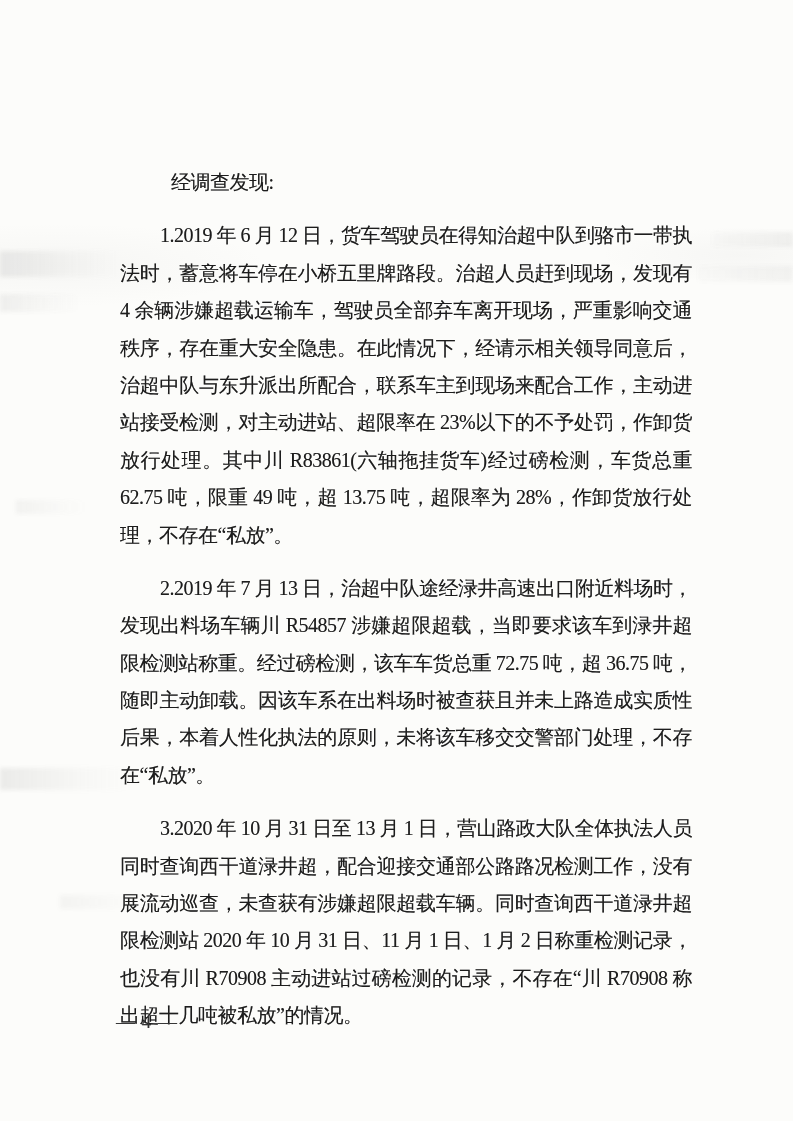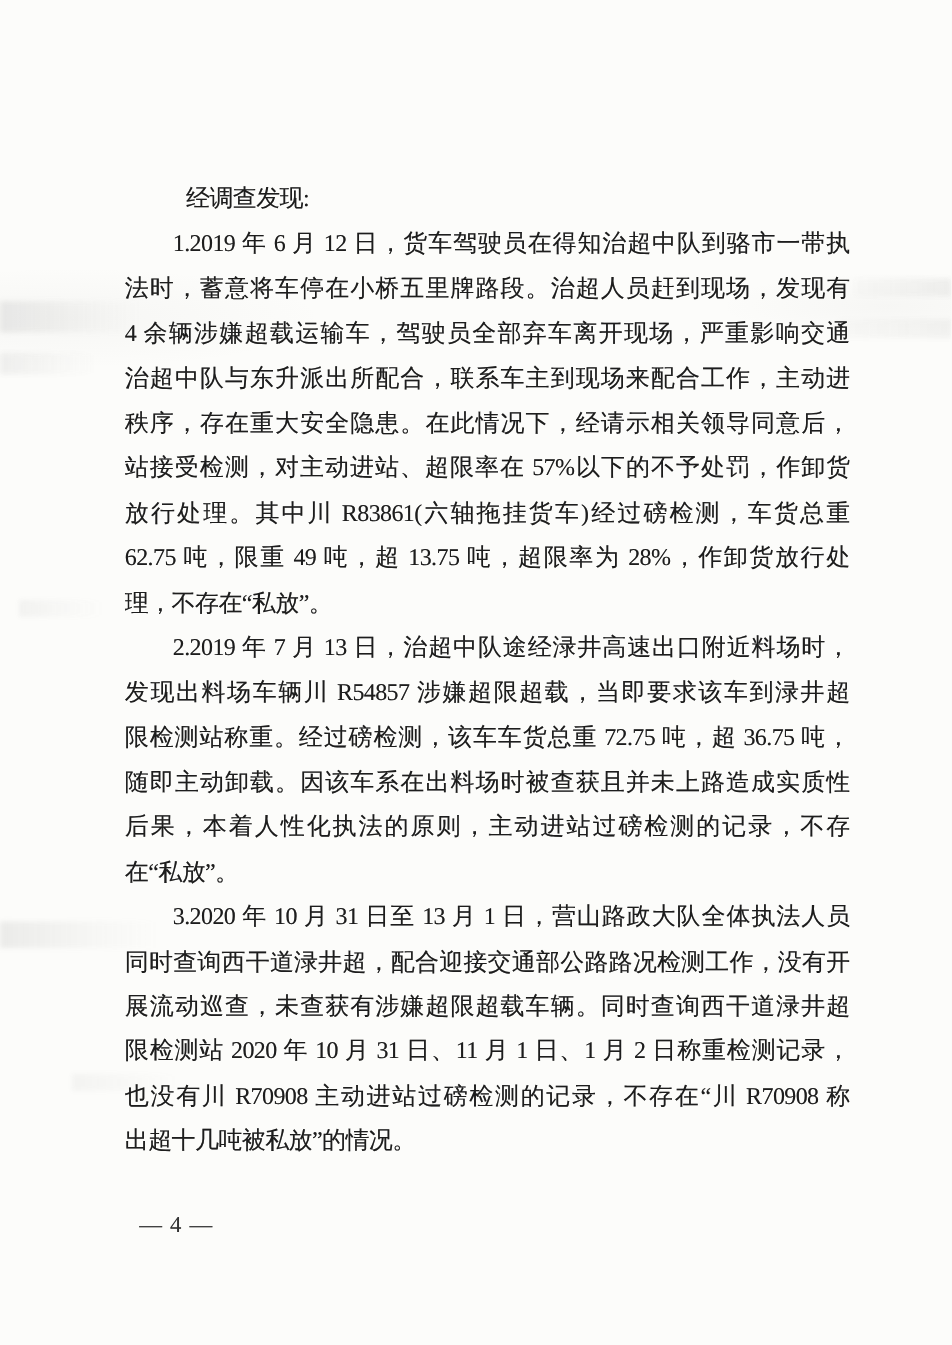--- a/index.html
+++ b/index.html
@@ -44,21 +44,21 @@
     position: absolute;
     left: 104px;
     top: 148px;
     width: 604px;
     font-size: 20px;
     line-height: 37.4px;
     color: #1d1d1d;
     letter-spacing: -0.5px;
     text-shadow: 0 0 0.4px rgba(20,20,20,0.45);
   }
-  .para { margin: 0; padding: 0; }
+  .para { margin: 16px; padding: 0; }
   .line {
     height: 37.4px;
     overflow: hidden;
     text-align: justify;
     text-align-last: justify;
     text-justify: inter-character;
   }
   .line.last {
     text-align: left;
     text-align-last: left;
@@ -90,33 +90,33 @@
   <div class="smudge sm7"></div>
 
   <main class="content" id="doc-content">
       <section class="para intro">
         <div class="line first last">经调查发现:</div>
       </section>
       <section class="para">
         <div class="line first">1.2019 年 6 月 12 日，货车驾驶员在得知治超中队到骆市一带执</div>
         <div class="line">法时，蓄意将车停在小桥五里牌路段。治超人员赶到现场，发现有</div>
         <div class="line">4 余辆涉嫌超载运输车，驾驶员全部弃车离开现场，严重影响交通</div>
+        <div class="line">秩序，存在重大安全隐患。在此情况下，经请示相关领导同意后，</div>
         <div class="line">治超中队与东升派出所配合，联系车主到现场来配合工作，主动进</div>
-        <div class="line">秩序，存在重大安全隐患。在此情况下，经请示相关领导同意后，</div>
-        <div class="line">站接受检测，对主动进站、超限率在 57%以下的不予处罚，作卸货</div>
+        <div class="line">站接受检测，对主动进站、超限率在 23%以下的不予处罚，作卸货</div>
         <div class="line">放行处理。其中川 R83861(六轴拖挂货车)经过磅检测，车货总重</div>
         <div class="line">62.75 吨，限重 49 吨，超 13.75 吨，超限率为 28%，作卸货放行处</div>
         <div class="line last">理，不存在“私放”。</div>
       </section>
       <section class="para">
         <div class="line first">2.2019 年 7 月 13 日，治超中队途经渌井高速出口附近料场时，</div>
         <div class="line">发现出料场车辆川 R54857 涉嫌超限超载，当即要求该车到渌井超</div>
         <div class="line">限检测站称重。经过磅检测，该车车货总重 72.75 吨，超 36.75 吨，</div>
         <div class="line">随即主动卸载。因该车系在出料场时被查获且并未上路造成实质性</div>
-        <div class="line">后果，本着人性化执法的原则，主动进站过磅检测的记录，不存</div>
+        <div class="line">后果，本着人性化执法的原则，未将该车移交交警部门处理，不存</div>
         <div class="line last">在“私放”。</div>
       </section>
       <section class="para">
         <div class="line first">3.2020 年 10 月 31 日至 13 月 1 日，营山路政大队全体执法人员</div>
         <div class="line">同时查询西干道渌井超，配合迎接交通部公路路况检测工作，没有开</div>
         <div class="line">展流动巡查，未查获有涉嫌超限超载车辆。同时查询西干道渌井超</div>
         <div class="line">限检测站 2020 年 10 月 31 日、11 月 1 日、1 月 2 日称重检测记录，</div>
         <div class="line">也没有川 R70908 主动进站过磅检测的记录，不存在“川 R70908 称</div>
         <div class="line last">出超十几吨被私放”的情况。</div>
       </section>

